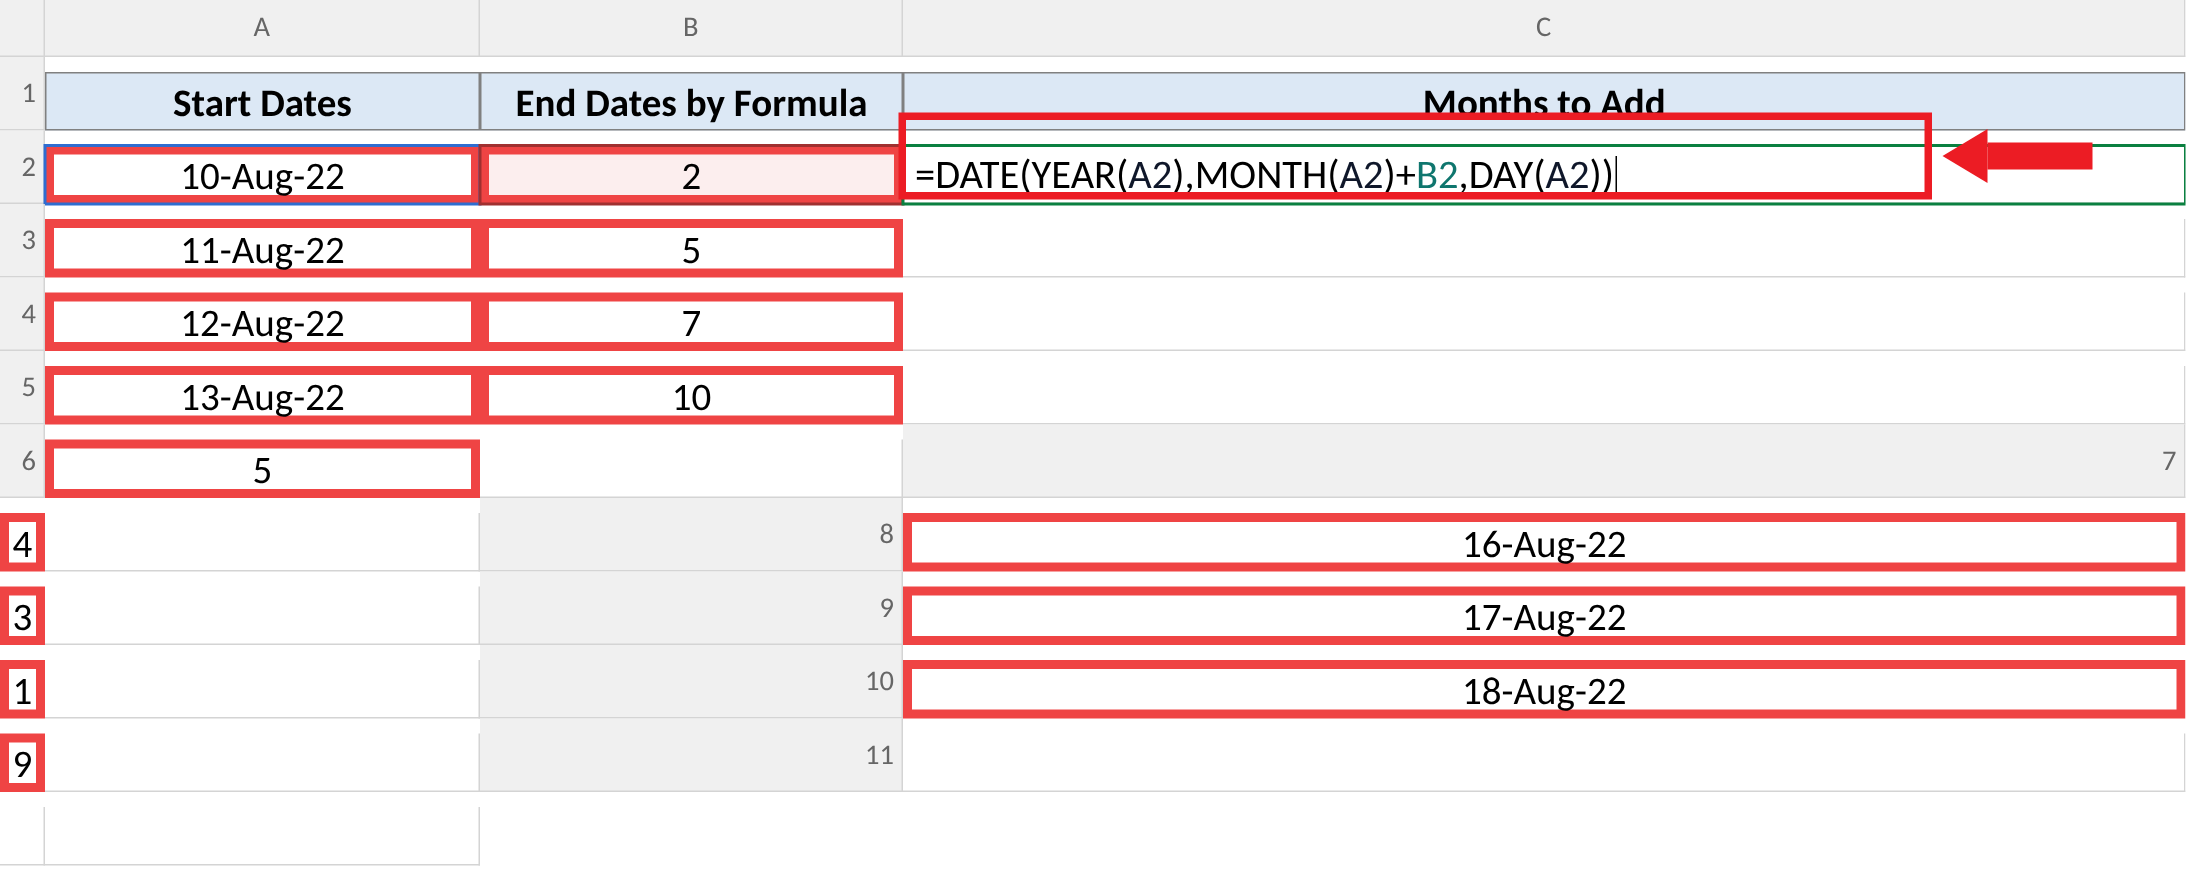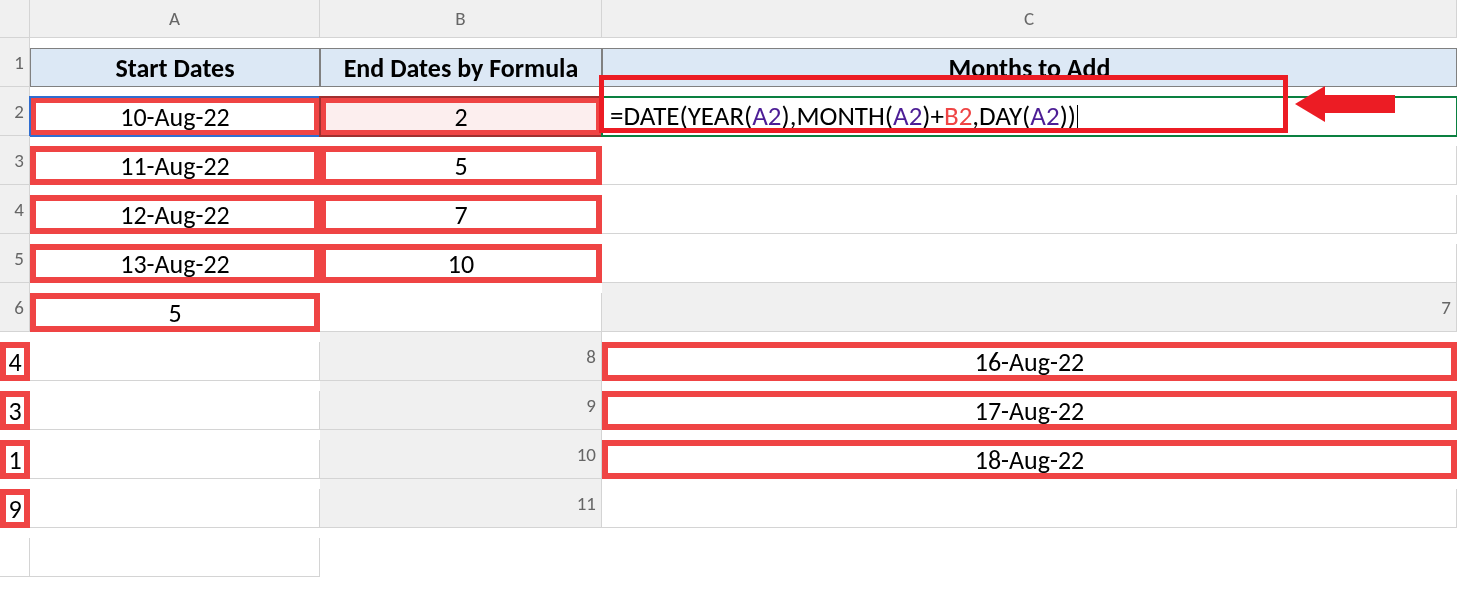--- a/index.html
+++ b/index.html
@@ -76,22 +76,22 @@
       position: relative;
       outline: 2px solid #0a8040;
       outline-offset: -1px;
       z-index: 5;
       background: #fff;
     }
     .formula-text {
       white-space: nowrap;
       font-family: Calibri, Arial, sans-serif;
     }
-    .ref-a2 { color: #4c1d95; }
-    .ref-b2 { color: #ef4444; }
+    .ref-a2 { color: #0f172a; }
+    .ref-b2 { color: #0f766e; }
     .red-callout {
       position: absolute;
       border: 5px solid #ec1c24;
       pointer-events: none;
       z-index: 10;
     }
     .red-arrow {
       position: absolute;
       z-index: 10;
       display: flex;

